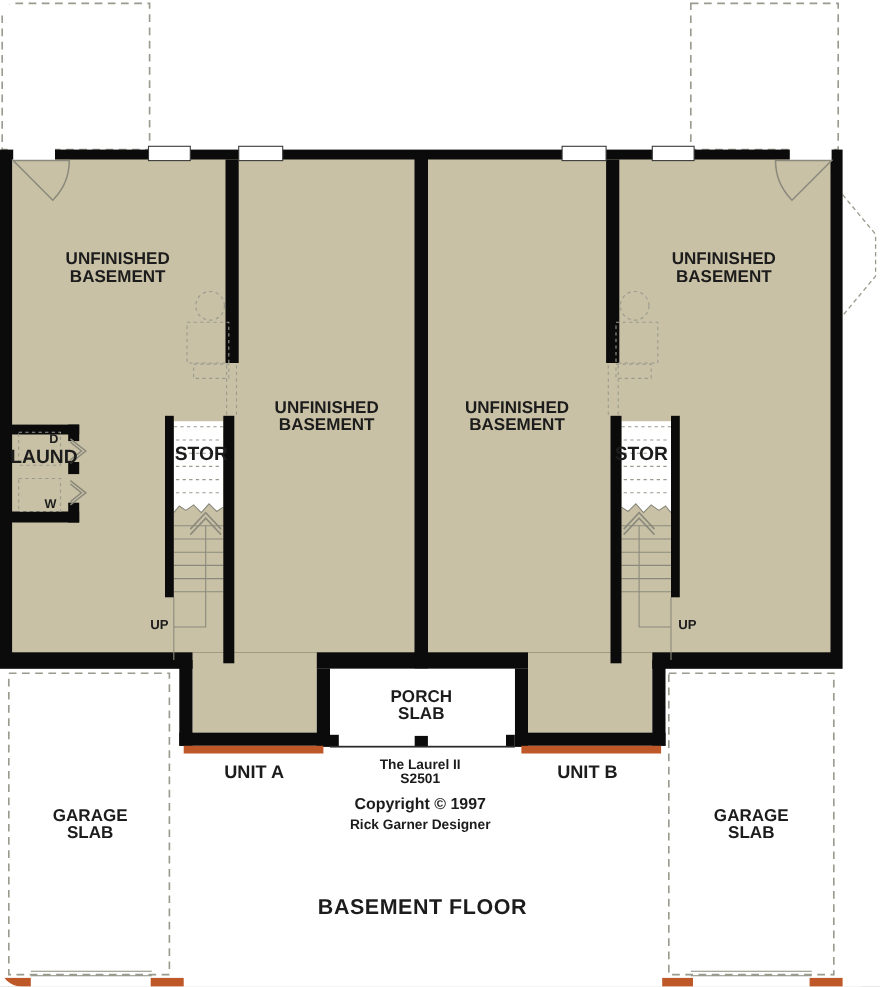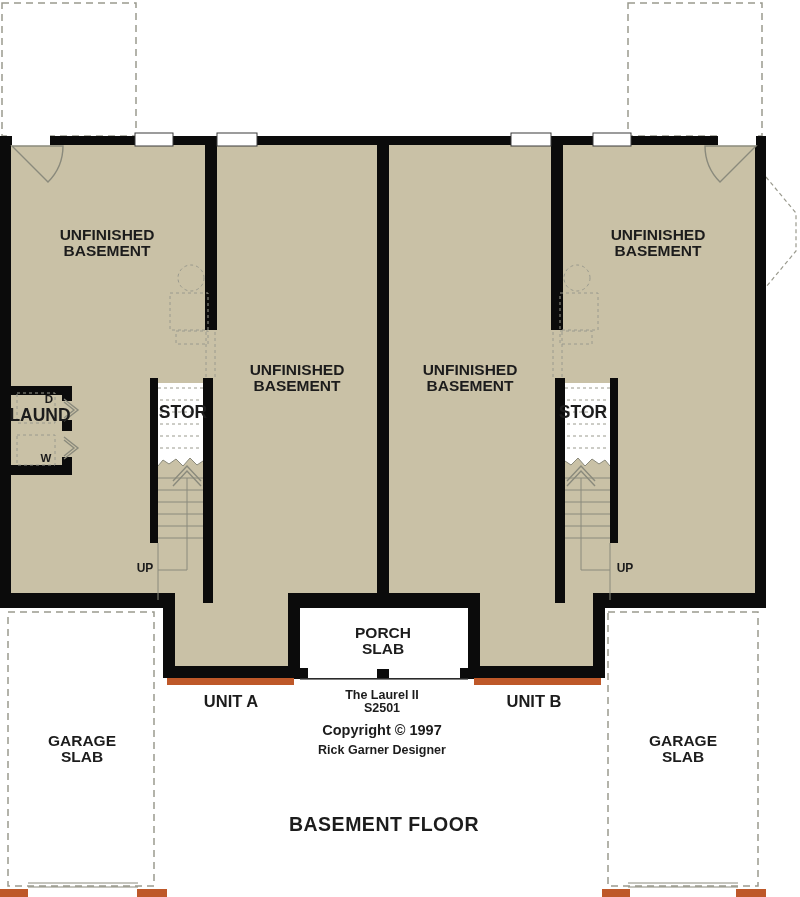--- a/index.html
+++ b/index.html
@@ -1,17 +1,17 @@
 <!DOCTYPE html>
 <html><head>
 <meta charset="utf-8">
 <style>
   html,body{margin:0;padding:0;background:#ffffff;}
   .plan-canvas{position:relative;width:800px;height:897px;background:#ffffff;overflow:hidden;
-    font-family:"Liberation Sans","DejaVu Sans",sans-serif;}
+    font-family:"Liberation Sans","DejaVu Sans",sans-serif;border-radius:20px;}
   svg{display:block}
   .wall{fill:#0b0b0b;}
   .floor{fill:#c9c1a6;}
   .room-white{fill:#ffffff;}
   .garage-outline{fill:#ffffff;stroke:#9a9a8e;stroke-width:1.5;stroke-dasharray:7 5;}
   .dash{fill:none;stroke:#9a9a8e;stroke-width:1.2;stroke-dasharray:4 3;}
   .dash-fine{fill:none;stroke:#9a9a8e;stroke-width:1;stroke-dasharray:3 3;}
   .thinline{fill:none;stroke:#8a8a7c;stroke-width:1;}
   .doorline{fill:none;stroke:#8a8a7c;stroke-width:1.4;}
   .door-fan{fill:#c9c1a6;stroke:#8a8a7c;stroke-width:1.4;}

